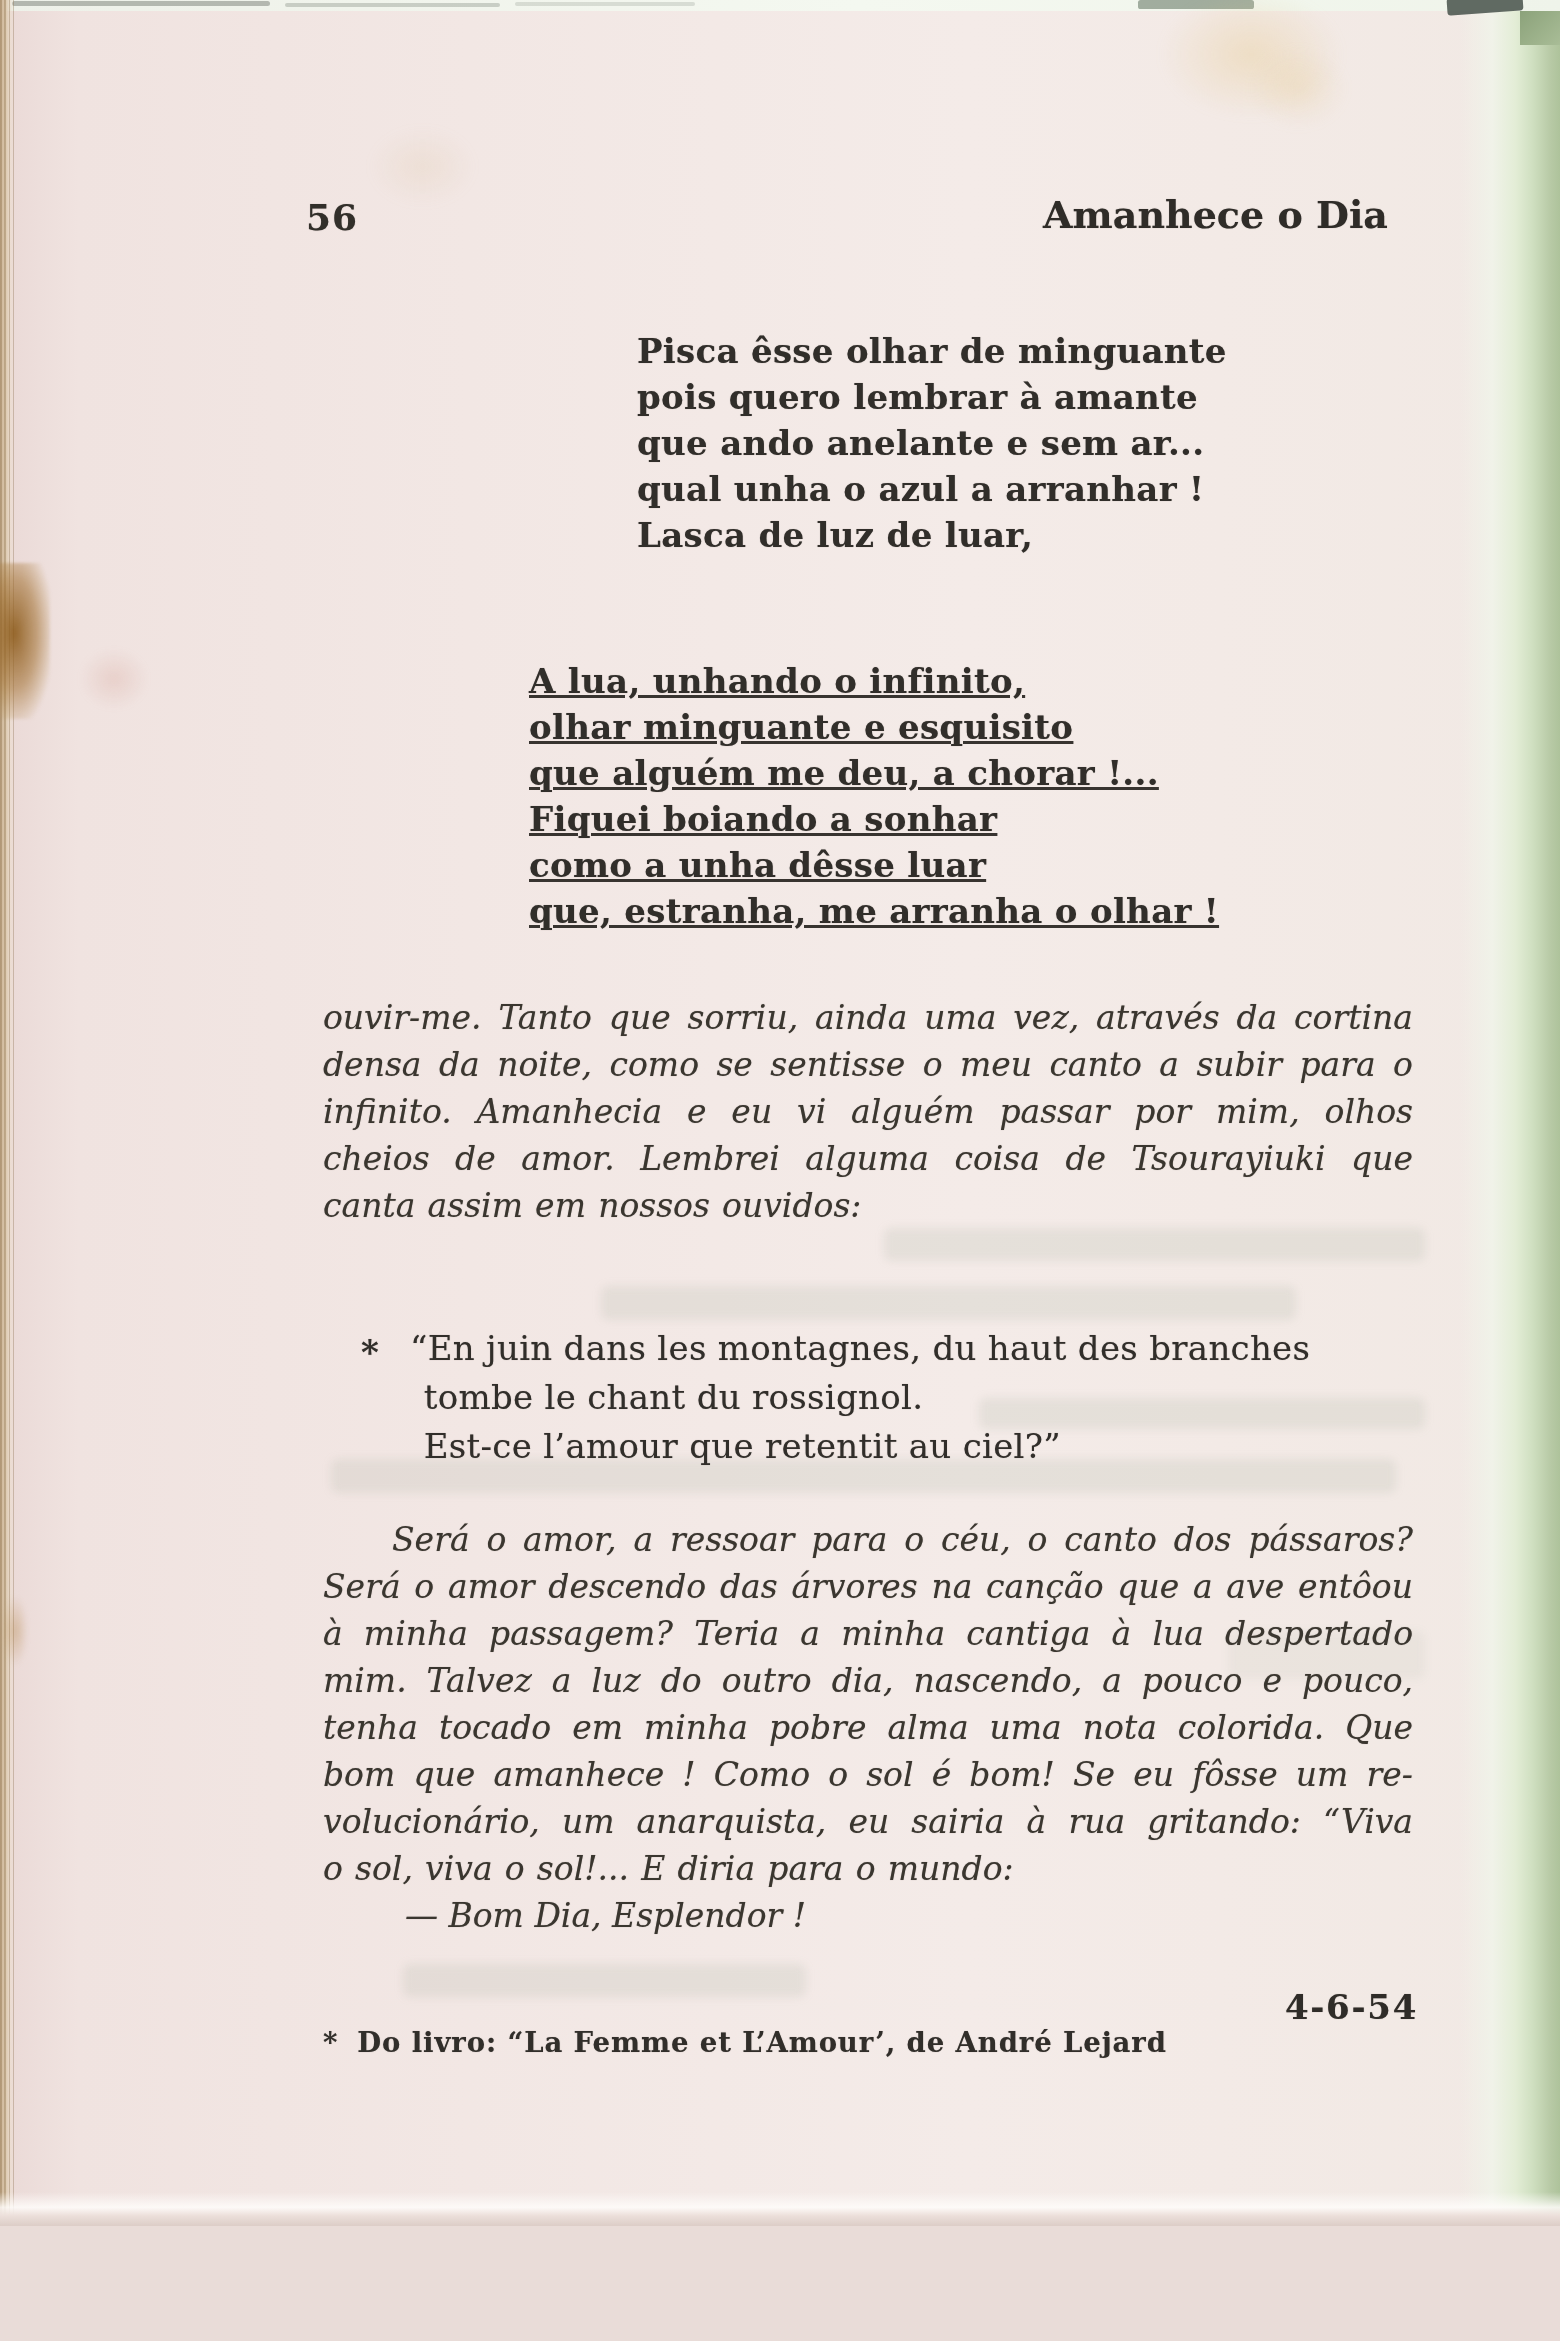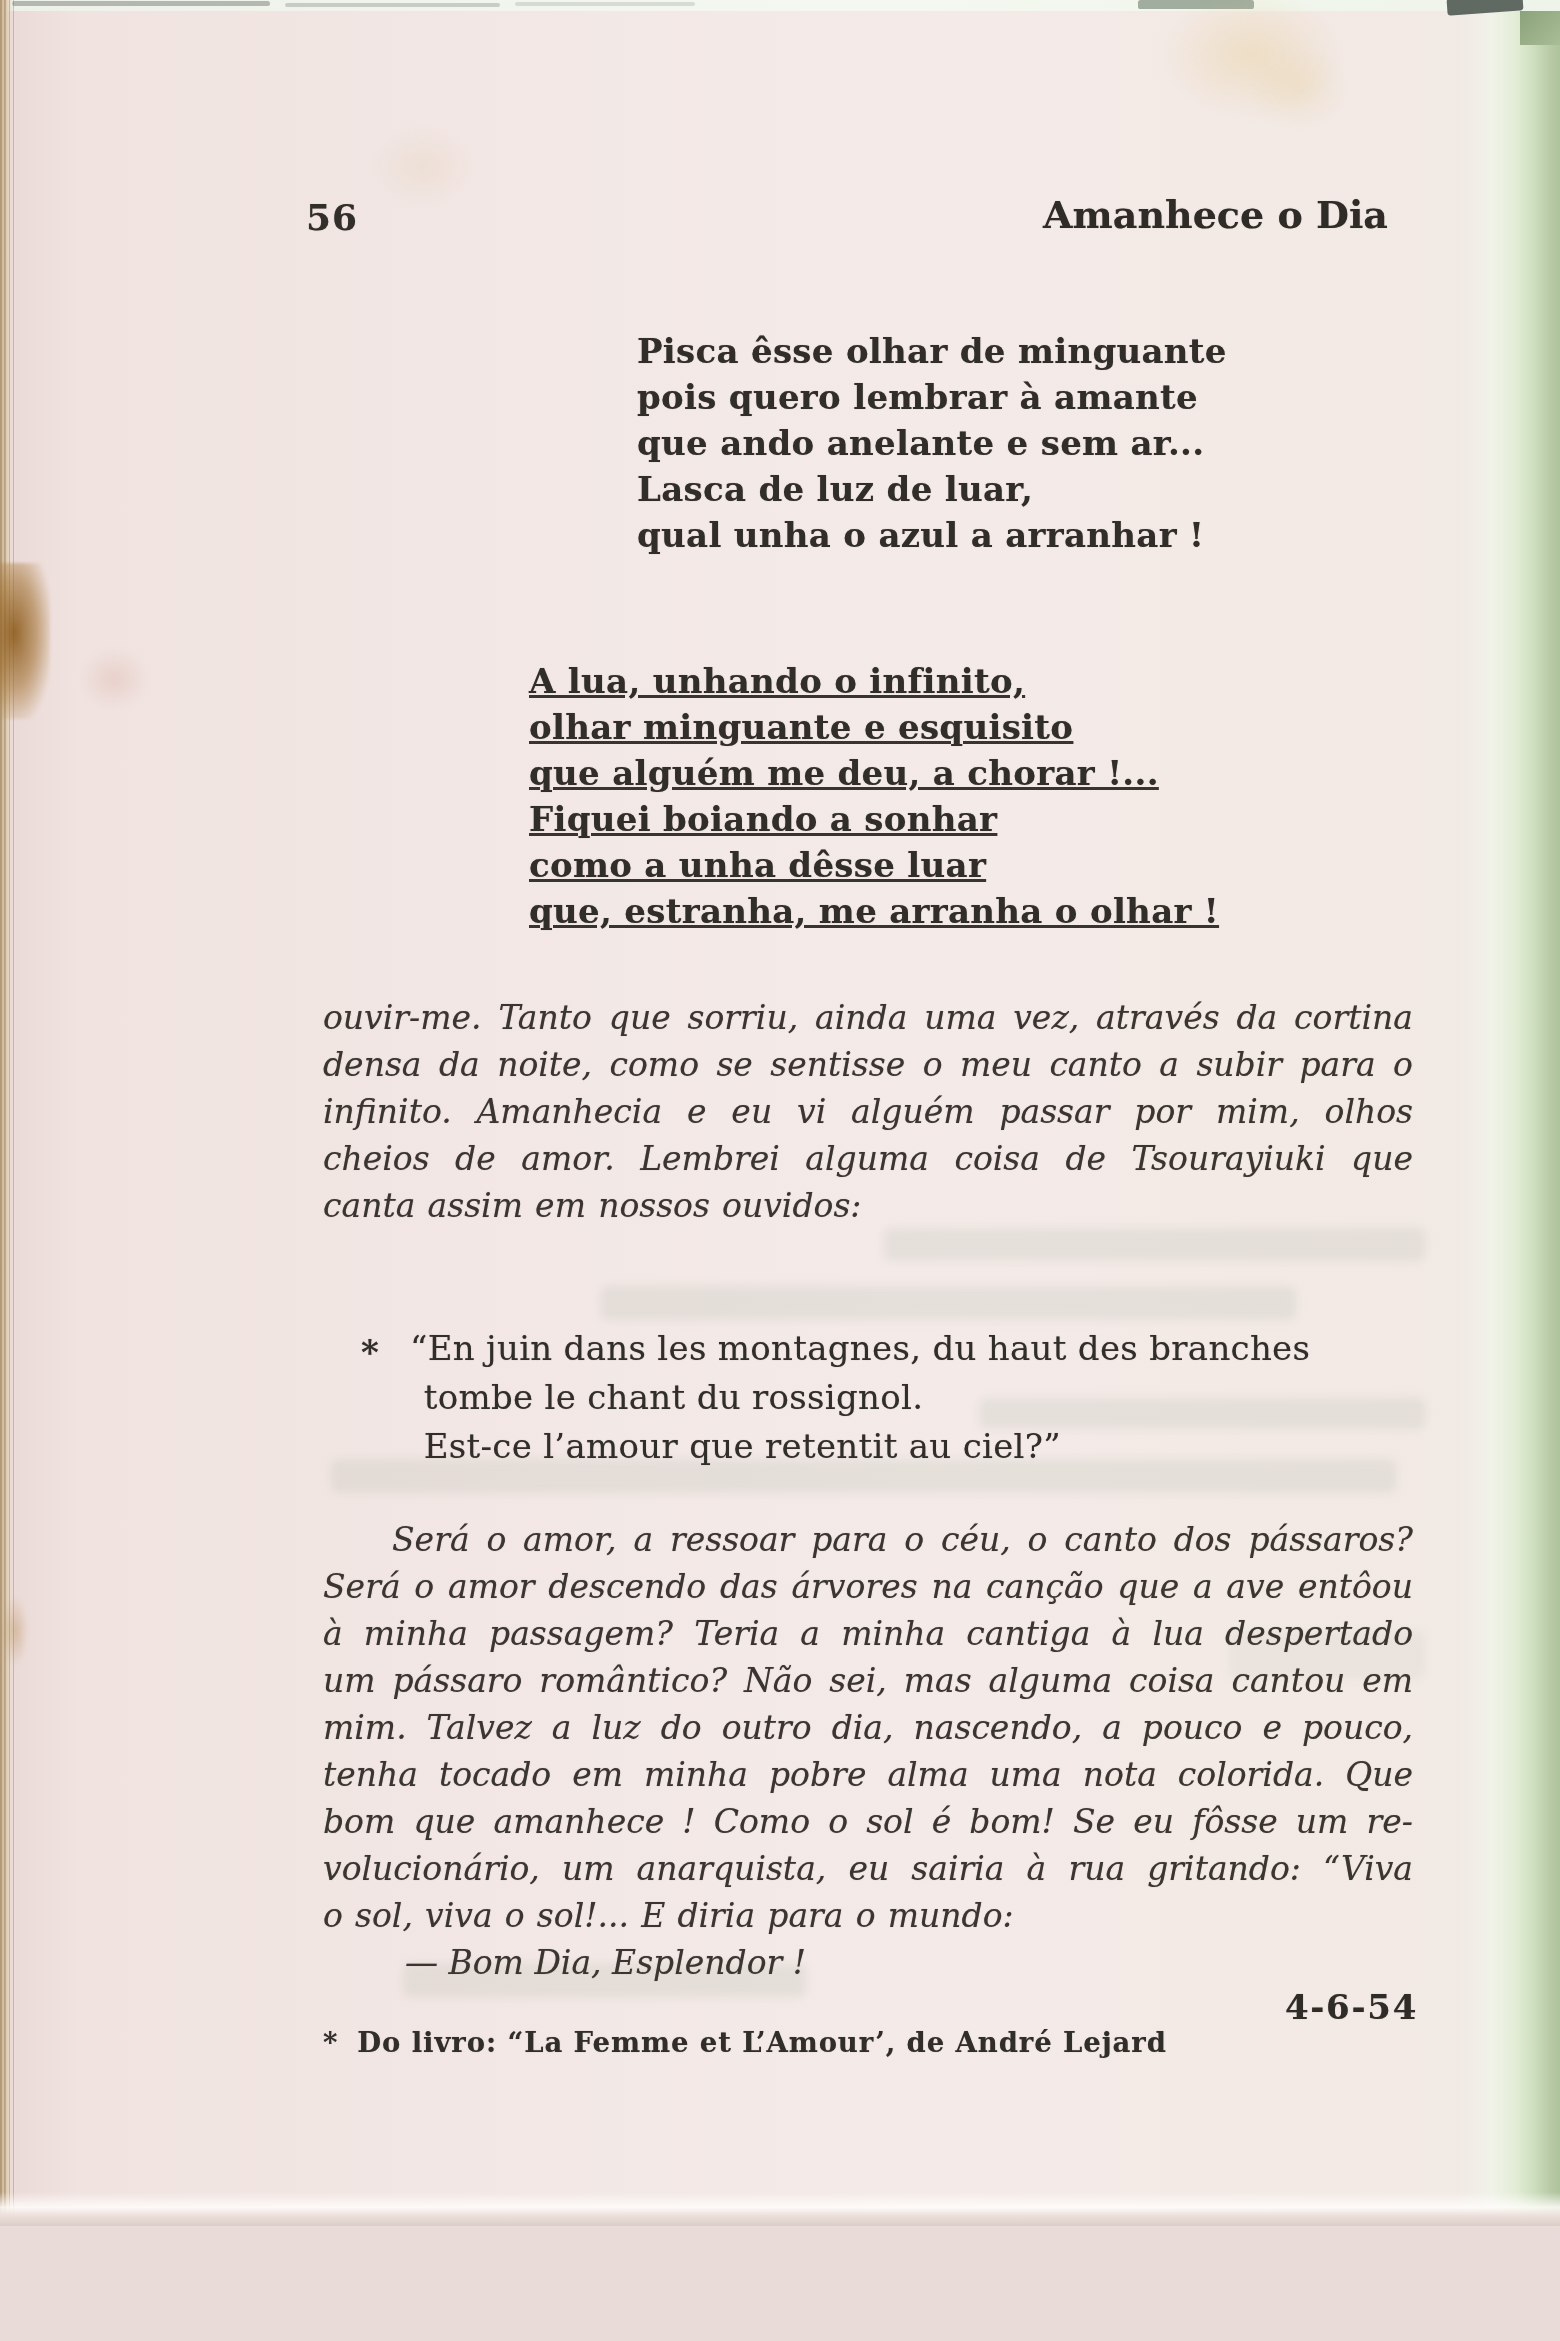--- a/index.html
+++ b/index.html
@@ -171,22 +171,22 @@
   <div class="ghost g5"></div>
   <div class="ghost g6"></div>
 
   <div class="pagenum ink">56</div>
   <div class="running-title ink">Amanhece o Dia</div>
 
   <div class="stanza stanza1">
     <div class="pline ink">Pisca êsse olhar de minguante</div>
     <div class="pline ink">pois quero lembrar à amante</div>
     <div class="pline ink">que ando anelante e sem ar...</div>
+    <div class="pline ink">qual unha o azul a arranhar !</div>
     <div class="pline ink">Lasca de luz de luar,</div>
-    <div class="pline ink">qual unha o azul a arranhar !</div>
   </div>
 
   <div class="stanza stanza2">
     <div class="pline ink">A lua, unhando o infinito,</div>
     <div class="pline ink">olhar minguante e esquisito</div>
     <div class="pline ink">que alguém me deu, a chorar !...</div>
     <div class="pline ink">Fiquei boiando a sonhar</div>
     <div class="pline ink">como a unha dêsse luar</div>
     <div class="pline ink">que, estranha, me arranha o olhar !</div>
   </div>
@@ -203,21 +203,20 @@
   <div class="quote-lines">
     <div class="qline ink">“En juin dans les montagnes, du haut des branches</div>
     <div class="qline cont ink">tombe le chant du rossignol.</div>
     <div class="qline cont ink">Est-ce l’amour que retentit au ciel?”</div>
   </div>
 
   <div class="para para2">
     <div class="jline indent ink">Será o amor, a ressoar para o céu, o canto dos pássaros?</div>
     <div class="jline ink">Será o amor descendo das árvores na canção que a ave entôou</div>
     <div class="jline ink">à minha passagem? Teria a minha cantiga à lua despertado</div>
-    <div class="jline ink">um pássaro romântico? Não sei, mas alguma coisa cantou em</div>
     <div class="jline ink">mim. Talvez a luz do outro dia, nascendo, a pouco e pouco,</div>
     <div class="jline ink">tenha tocado em minha pobre alma uma nota colorida. Que</div>
     <div class="jline ink">bom que amanhece ! Como o sol é bom! Se eu fôsse um re-</div>
     <div class="jline ink">volucionário, um anarquista, eu sairia à rua gritando: “Viva</div>
     <div class="jline lastline ink">o sol, viva o sol!... E diria para o mundo:</div>
     <div class="dline ink">— Bom Dia, Esplendor !</div>
   </div>
 
   <div class="datemark ink">4-6-54</div>
   <div class="footnote">

